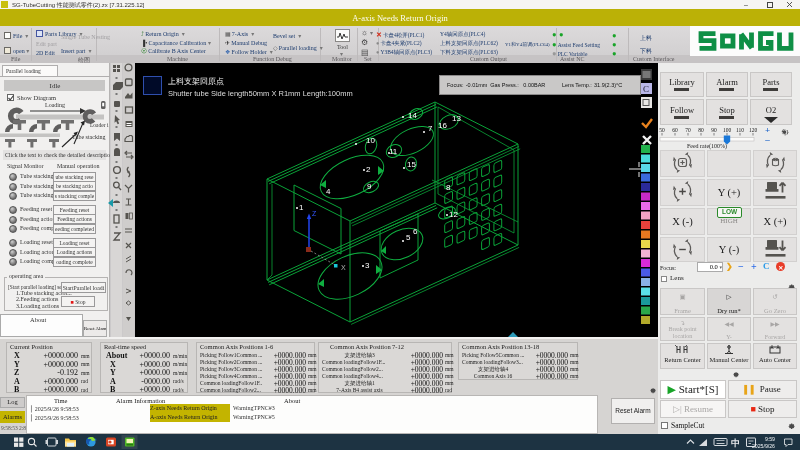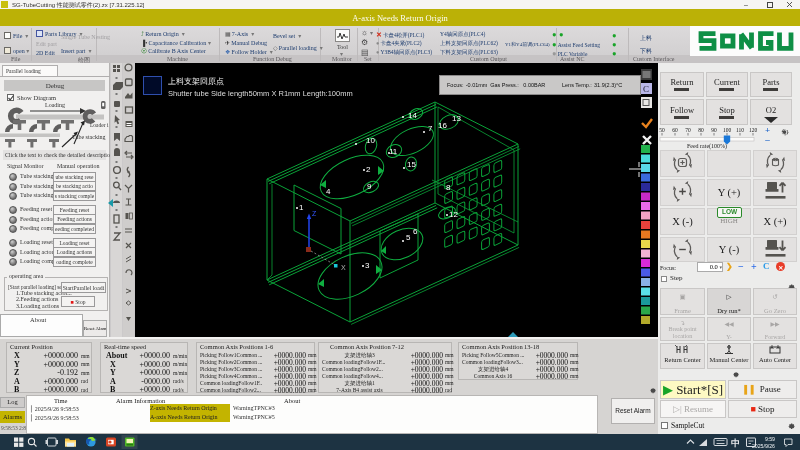--- a/index.html
+++ b/index.html
@@ -114,21 +114,21 @@
 .lt{position:absolute;font-size:6.5px;color:#333;white-space:nowrap}
 .lbtn{position:absolute;background:#f4f3f2;border:1px solid #9a999a;box-sizing:border-box;font-size:5.5px;color:#333;text-align:center;overflow:hidden;white-space:nowrap;line-height:9px}
 .dot{position:absolute;width:6px;height:6px;border-radius:50%;background:radial-gradient(circle at 35% 30%,#cfcfcf,#6f6e6e 70%);border:1px solid #555}
 </style>
 
 <div class="abs" style="left:2px;top:65px;width:56px;height:12px;background:#fbfaf9;border:1px solid #b0aeae;border-bottom:none;box-sizing:border-box"></div>
 <div class="lt" style="left:6px;top:68px;font-size:5.5px">Parallel loading</div>
 <div class="abs" style="left:0px;top:76px;width:110px;height:1px;background:#b0aeae"></div>
 
 <div class="abs" style="left:4px;top:80px;width:101px;height:11px;background:#c7c6c5"></div>
-<div class="lt" style="left:0;top:82px;width:110px;text-align:center;font-size:7px">Debug</div>
+<div class="lt" style="left:0;top:82px;width:110px;text-align:center;font-size:7px">Idle</div>
 
 <div class="abs" style="left:7px;top:94px;width:7px;height:7px;background:#fff;border:1px solid #666;box-sizing:border-box"></div>
 <svg class="abs" style="left:8px;top:95px" width="6" height="6" viewBox="0 0 6 6">
     <polyline points="0.5,3 2.2,4.8 5.5,0.5" fill="none" stroke="#444" stroke-width="1.2"></polyline>
   </svg>
 <div class="lt" style="left:17px;top:94px">Show Diagram</div>
 
 <div class="lt" style="left:45px;top:102px;font-size:6px">Loading</div>
 <svg class="abs" style="left:0px;top:100px" width="110" height="52" viewBox="0 0 110 52">
 <line x1="30" y1="11" x2="80" y2="11" stroke="#333" stroke-width="1.2"></line>
@@ -439,22 +439,22 @@
 </g>
 </svg>
 
 <div id="rpanel" class="abs" style="left:658px;top:63px;width:142px;height:371px;background:#ececeb"></div>
 <style>
 .rb{position:absolute;background:#e3e1e0;border:1px solid #c9c7c6;box-sizing:border-box;text-align:center;font-size:8.5px;color:#222}
 .rbg{color:#a8a6a5}
 .jog{position:absolute;background:#e3e1e0;border:1px solid #d2d0cf;box-sizing:border-box;text-align:center}
 </style>
 
-<div class="rb" style="left:660px;top:72px;width:44px;height:25px;padding-top:4px">Return</div>
-<div class="rb" style="left:706px;top:72px;width:42px;height:25px;padding-top:4px">Current</div>
+<div class="rb" style="left:660px;top:72px;width:44px;height:25px;padding-top:4px">Library</div>
+<div class="rb" style="left:706px;top:72px;width:42px;height:25px;padding-top:4px">Alarm</div>
 <div class="rb" style="left:750px;top:72px;width:42px;height:25px;padding-top:4px">Parts</div>
 <div class="rb" style="left:660px;top:99px;width:44px;height:26px;padding-top:5px">Follow</div>
 <div class="rb" style="left:706px;top:99px;width:42px;height:26px;padding-top:5px">Stop</div>
 <div class="rb" style="left:750px;top:99px;width:42px;height:26px;padding-top:5px">O2</div>
 <div class="abs" style="left:674px;top:88px;width:15px;height:2.5px;background:#3f3d3b"></div>
 <div class="abs" style="left:719px;top:88px;width:15px;height:2.5px;background:#3f3d3b"></div>
 <div class="abs" style="left:763px;top:88px;width:15px;height:2.5px;background:#3f3d3b"></div>
 <div class="abs" style="left:674px;top:116px;width:15px;height:2.5px;background:#3f3d3b"></div>
 <div class="abs" style="left:719px;top:116px;width:15px;height:2.5px;background:#3f3d3b"></div>
 <div class="abs" style="left:764px;top:117px;width:0;height:0;border-left:7px solid transparent;border-right:7px solid transparent;border-top:6px solid #2a2a2a"></div>
@@ -582,21 +582,21 @@
 <div class="t" style="left:660px;top:264.5px;font-size:6px;color:#222">Focus:</div>
 <div class="abs" style="left:697px;top:262px;width:26px;height:10px;background:#fff;border:1px solid #aaa;box-sizing:border-box;font-size:6.5px;text-align:right;font-family:'Liberation Serif',serif">0.0 <span style="color:#666;font-size:5px">▾</span></div>
 <div class="t" style="left:726px;top:262px;font-size:8px;color:#e8a418;font-weight:bold">❯</div>
 <div class="t" style="left:738px;top:261px;font-size:10px;color:#2a6ae8;font-weight:bold">−</div>
 <div class="t" style="left:751px;top:261px;font-size:10px;color:#2a6ae8;font-weight:bold">+</div>
 <div class="t" style="left:763px;top:261px;font-size:9px;color:#2a9ae8;font-weight:bold">C</div>
 <div class="abs" style="left:776px;top:262px;width:9px;height:9px;border-radius:50%;background:#e83c28"></div>
 <div class="t" style="left:778.2px;top:263.5px;font-size:6px;color:#fff;font-weight:bold">✕</div>
 
 <div class="abs" style="left:661px;top:276px;width:6px;height:6px;background:#fff;border:1px solid #888;box-sizing:border-box"></div>
-<div class="t" style="left:670px;top:274px;font-size:7px;color:#222">Step</div>
+<div class="t" style="left:670px;top:274px;font-size:7px;color:#222">Lens</div>
 <svg class="abs" style="left:786px;top:282px" width="10" height="10" viewBox="0 0 24 24">
     <path fill="#4a4a4a" d="M12 8a4 4 0 100 8 4 4 0 000-8zm9 4l-2.2-.6.8-2.1-1.9-1.9-2.1.8L15 6h-3l-.6 2.2-2.1-.8-1.9 1.9.8 2.1L6 12v1l2.2.6-.8 2.1 1.9 1.9 2.1-.8.6 2.2h3l.6-2.2 2.1.8 1.9-1.9-.8-2.1 2.2-.6z"></path>
   </svg>
 
 <div class="rb rbg" style="left:660px;top:288px;width:45px;height:27px;font-size:6.5px;line-height:7px;padding-top:4px">▣<br><br>Frame</div>
 <div class="rb" style="left:707px;top:288px;width:44px;height:27px;font-size:6.5px;line-height:7px;background:#d8d6d5;padding-top:4px;color:#222">▷<br><br>Dry run*</div>
 <div class="rb rbg" style="left:753px;top:288px;width:44px;height:27px;font-size:6.5px;line-height:7px;padding-top:4px">↺<br><br>Go Zero</div>
 <div class="rb rbg" style="left:660px;top:316.5px;width:45px;height:24.5px;font-size:6px;line-height:6.5px;padding-top:2px">↴<br>Break point<br>location</div>
 <div class="rb rbg" style="left:707px;top:316.5px;width:44px;height:24.5px;font-size:6px;line-height:6.5px;padding-top:3px">◀◀<br><br>Y-</div>
 <div class="rb rbg" style="left:753px;top:316.5px;width:44px;height:24.5px;font-size:6px;line-height:6.5px;padding-top:3px">▶▶<br><br>Forward</div>
@@ -619,21 +619,21 @@
 <svg class="abs" style="left:768px;top:345px" width="14" height="9" viewBox="0 0 14 9">
     <g stroke="#333" stroke-width="1" fill="none">
       <rect x="2" y="2" width="10" height="6"></rect>
       <path d="M4,0 v4 m6,-4 v4 M4,2 l-1.5,1.5 M4,2 l1.5,1.5 M10,2 l-1.5,1.5 M10,2 l1.5,1.5" stroke-width="0.8"></path>
     </g>
   </svg>
 <svg class="abs" style="left:731px;top:370px" width="9" height="9" viewBox="0 0 24 24">
     <path fill="#4a4a4a" d="M12 8a4 4 0 100 8 4 4 0 000-8zm9 4l-2.2-.6.8-2.1-1.9-1.9-2.1.8L15 6h-3l-.6 2.2-2.1-.8-1.9 1.9.8 2.1L6 12v1l2.2.6-.8 2.1 1.9 1.9 2.1-.8.6 2.2h3l.6-2.2 2.1.8 1.9-1.9-.8-2.1 2.2-.6z"></path>
   </svg>
 
-<div class="rb" style="left:660px;top:380px;width:66px;height:19px;background:#fef9c3;font-size:13px;line-height:17px"><span style="color:#18a428">▶</span> Start*[S]</div>
+<div class="rb" style="left:660px;top:380px;width:66px;height:19px;background:#ffffff;font-size:11px;line-height:17px"><span style="color:#18a428">▶</span> Start*[S]</div>
 <div class="rb" style="left:728px;top:380px;width:69px;height:19px;background:#eeedec;font-size:9px;line-height:17px"><span style="color:#e8a418;letter-spacing:1px;font-size:8px">▌▌</span> Pause</div>
 <div class="rb" style="left:660px;top:400px;width:66px;height:18px;background:#f6f5f4;font-size:9px;line-height:16px;color:#a8a6a5"><span style="color:#b2b0af">▷|</span> Resume</div>
 <div class="rb" style="left:728px;top:400px;width:69px;height:18px;background:#eeedec;font-size:9px;line-height:16px"><span style="color:#e82814">■</span> Stop</div>
 
 <div class="abs" style="left:661px;top:422px;width:7px;height:7px;background:#fff;border:1px solid #777;box-sizing:border-box"></div>
 <div class="t" style="left:671px;top:421px;font-size:7.5px;color:#111">SampleCut</div>
 <svg class="abs" style="left:786px;top:421px" width="10" height="10" viewBox="0 0 24 24">
     <path fill="#4a4a4a" d="M12 8a4 4 0 100 8 4 4 0 000-8zm9 4l-2.2-.6.8-2.1-1.9-1.9-2.1.8L15 6h-3l-.6 2.2-2.1-.8-1.9 1.9.8 2.1L6 12v1l2.2.6-.8 2.1 1.9 1.9 2.1-.8.6 2.2h3l.6-2.2 2.1.8 1.9-1.9-.8-2.1 2.2-.6z"></path>
   </svg>
 

